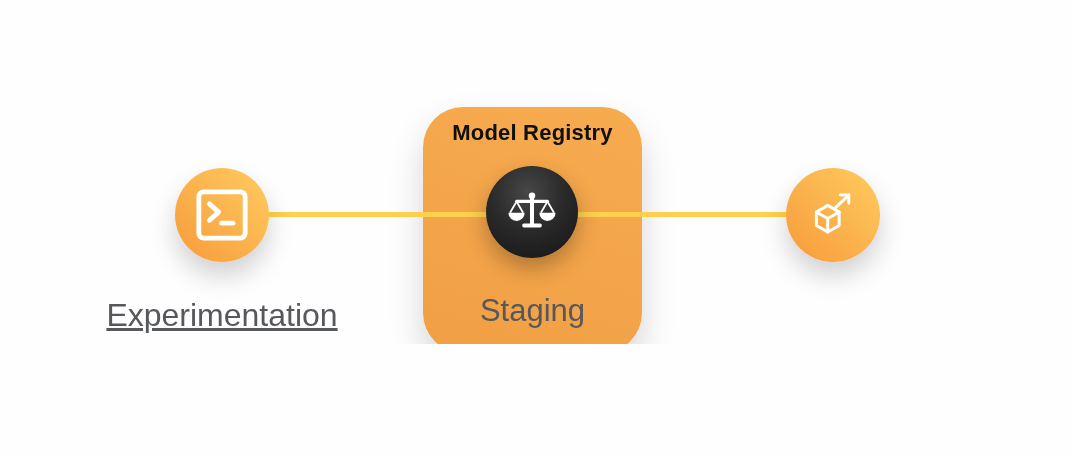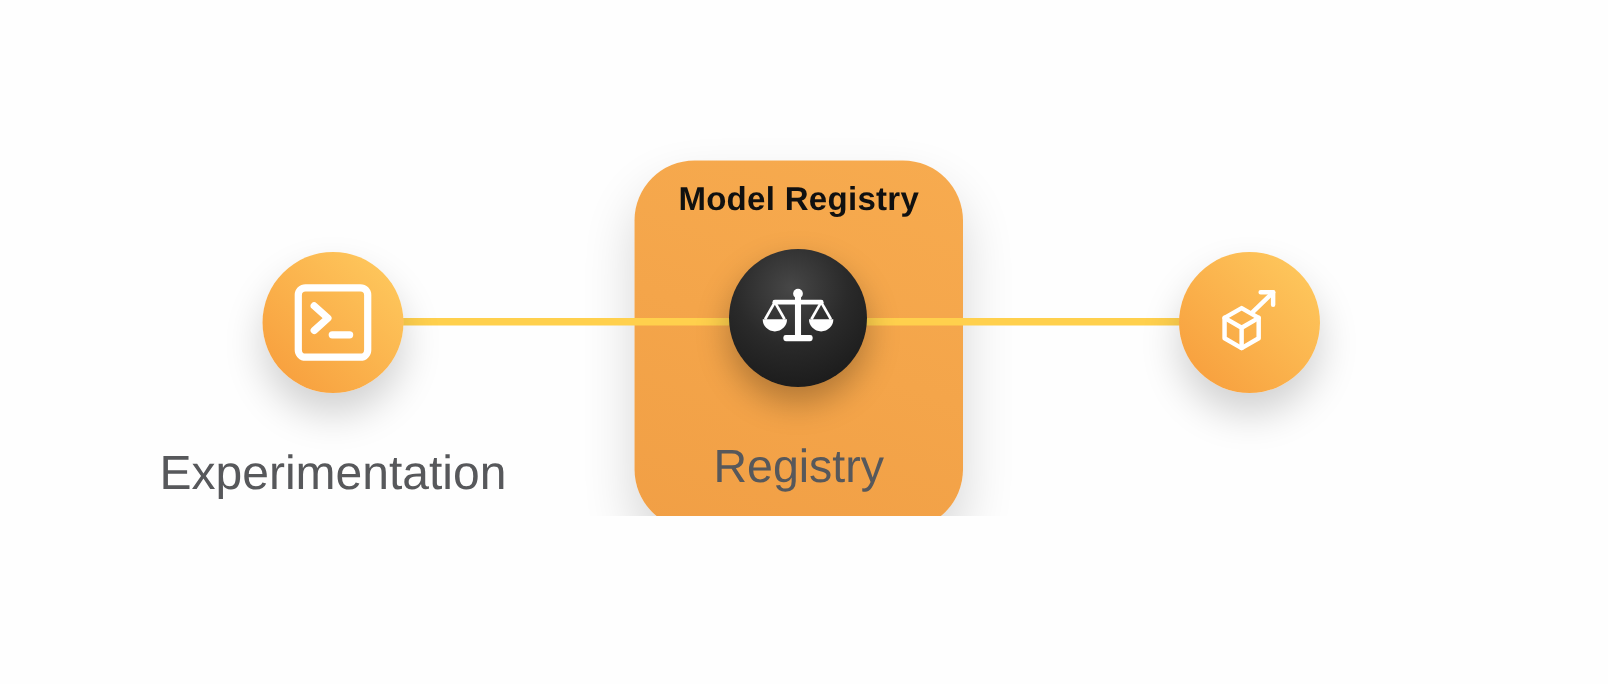--- a/index.html
+++ b/index.html
@@ -76,32 +76,32 @@
   }
   
   .stage-label{
     position:absolute;top:296px;width:320px;
     text-align:center;
     font-size:32px;line-height:38px;
     font-weight:400;
     color:var(--label-text);
     z-index:1;
   }
-  .label-left{left:62px;}
+  .label-left{left:62px;text-decoration:underline;}
   .label-right{left:682px;}
   svg{display:block;}
 </style>
 </head>
 <body>
 
 <div class="stage">
 
   <div class="card">
     <div class="card-title">Model Registry</div>
-    <div class="card-label">Registry</div>
+    <div class="card-label">Staging</div>
   </div>
 
   <div class="connector"></div>
 
   <div class="node node-left">
     <span>
       <svg width="54" height="54" viewBox="0 0 56 56" fill="none" stroke="#FFFFFF" stroke-width="5" stroke-linecap="round" stroke-linejoin="round">
         <rect x="4" y="4" width="48" height="48" rx="5"></rect>
         <polyline points="15,16.5 24.5,25 15,33.5"></polyline>
         <line x1="27.5" y1="36.5" x2="39.5" y2="36.5"></line>

